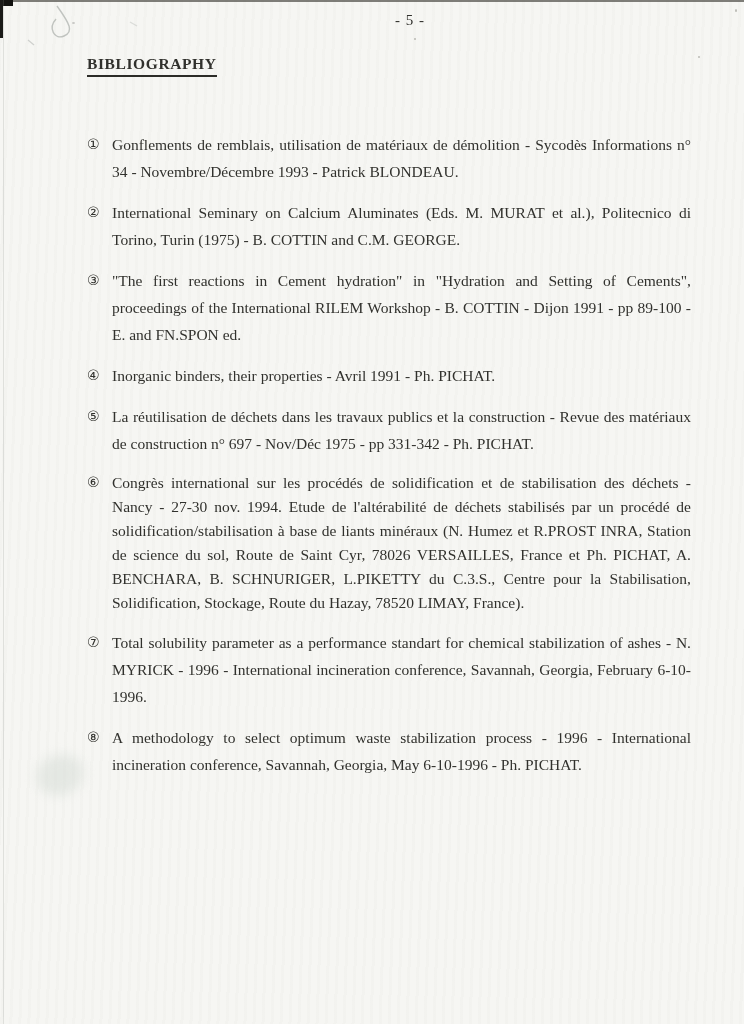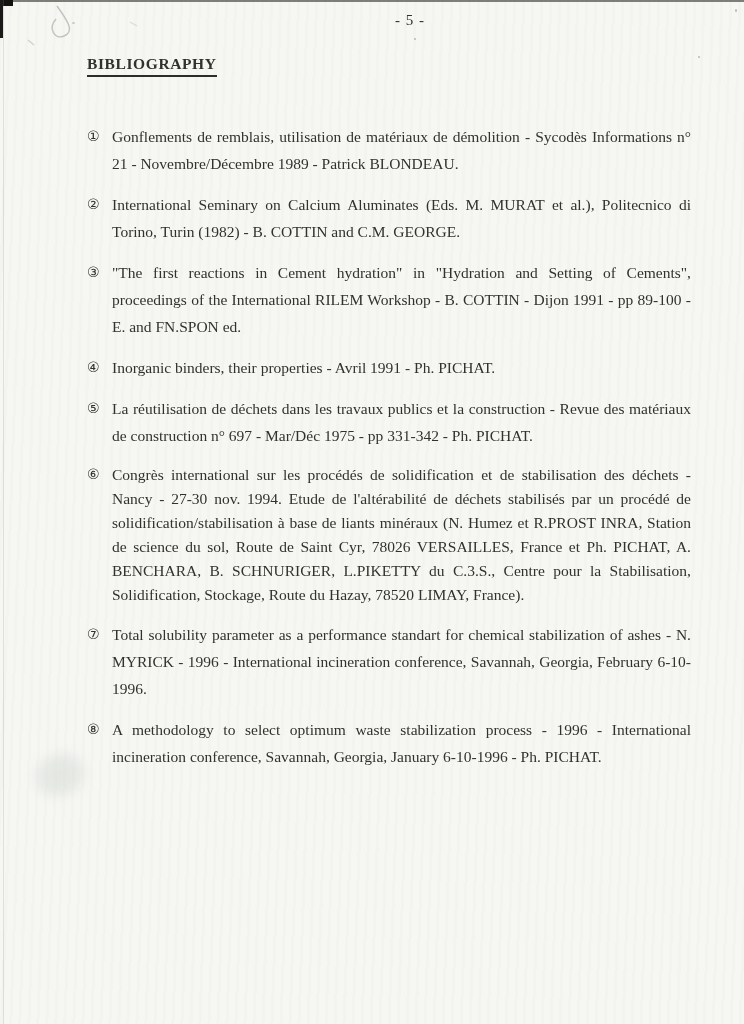--- a/index.html
+++ b/index.html
@@ -28,21 +28,21 @@
   .speck.s2{left:698px;top:56px;}
   .speck.s3{left:735px;top:9px;width:2px;height:3px;}
   .speck.s4{left:72px;top:22px;width:3px;height:2px;opacity:.4;}
   
   .content{position:absolute;top:0;left:0;width:744px;padding:0;}
   .page-number{
     margin-top:12px;width:744px;text-align:center;
     font-size:15px;letter-spacing:1px;transform:translateX(38px);
   }
   .heading{
-    margin:26px 0 0 87px;display:inline-block;
+    margin:26px 0 8px 87px;display:inline-block;
     font-weight:bold;font-size:15.5px;letter-spacing:.6px;
     border-bottom:2px solid #2c2c28;padding-bottom:2px;
   }
   .entries{margin:46px 53px 0 87px;}
   .entry{display:flex;margin-bottom:14px;line-height:27px;font-size:15.5px;}
   .entry.tight{line-height:24px;}
   .entry .marker{width:25px;flex:0 0 25px;font-size:14px;}
   .entry .entry-text{flex:1;text-align:justify;}
 </style>
 </head>
@@ -70,53 +70,53 @@
   <div class="content">
     <div class="page-number">- 5 -</div>
     <div>
       <span class="heading">BIBLIOGRAPHY</span>
     </div>
 
     <div class="entries">
 
       <div class="entry">
         <span class="marker">①</span>
-        <div class="entry-text">Gonflements de remblais, utilisation de matériaux de démolition - Sycodès Informations n° 21 - Novembre/Décembre 1989 - Patrick BLONDEAU.</div>
+        <div class="entry-text">Gonflements de remblais, utilisation de matériaux de démolition - Sycodès Informations n° 34 - Novembre/Décembre 1993 - Patrick BLONDEAU.</div>
       </div>
 
       <div class="entry">
         <span class="marker">②</span>
-        <div class="entry-text">International Seminary on Calcium Aluminates (Eds. M. MURAT et al.), Politecnico di Torino, Turin (1982) - B. COTTIN and C.M. GEORGE.</div>
+        <div class="entry-text">International Seminary on Calcium Aluminates (Eds. M. MURAT et al.), Politecnico di Torino, Turin (1975) - B. COTTIN and C.M. GEORGE.</div>
       </div>
 
       <div class="entry">
         <span class="marker">③</span>
         <div class="entry-text">"The first reactions in Cement hydration" in "Hydration and Setting of Cements", proceedings of the International RILEM Workshop - B. COTTIN - Dijon 1991 - pp 89-100 - E. and FN.SPON ed.</div>
       </div>
 
       <div class="entry">
         <span class="marker">④</span>
         <div class="entry-text">Inorganic binders, their properties - Avril 1991 - Ph. PICHAT.</div>
       </div>
 
       <div class="entry">
         <span class="marker">⑤</span>
-        <div class="entry-text">La réutilisation de déchets dans les travaux publics et la construction - Revue des matériaux de construction n° 697 - Mar/Déc 1975 - pp 331-342 - Ph. PICHAT.</div>
+        <div class="entry-text">La réutilisation de déchets dans les travaux publics et la construction - Revue des matériaux de construction n° 697 - Nov/Déc 1975 - pp 331-342 - Ph. PICHAT.</div>
       </div>
 
       <div class="entry tight">
         <span class="marker">⑥</span>
         <div class="entry-text">Congrès international sur les procédés de solidification et de stabilisation des déchets - Nancy - 27-30 nov. 1994. Etude de l'altérabilité de déchets stabilisés par un procédé de solidification/stabilisation à base de liants minéraux (N. Humez et R.PROST INRA, Station de science du sol, Route de Saint Cyr, 78026 VERSAILLES, France et Ph. PICHAT, A. BENCHARA, B. SCHNURIGER, L.PIKETTY du C.3.S., Centre pour la Stabilisation, Solidification, Stockage, Route du Hazay, 78520 LIMAY, France).</div>
       </div>
 
       <div class="entry">
         <span class="marker">⑦</span>
         <div class="entry-text">Total solubility parameter as a performance standart for chemical stabilization of ashes - N. MYRICK - 1996 - International incineration conference, Savannah, Georgia, February 6-10-1996.</div>
       </div>
 
       <div class="entry">
         <span class="marker">⑧</span>
-        <div class="entry-text">A methodology to select optimum waste stabilization process - 1996 - International incineration conference, Savannah, Georgia, January 6-10-1996 - Ph. PICHAT.</div>
+        <div class="entry-text">A methodology to select optimum waste stabilization process - 1996 - International incineration conference, Savannah, Georgia, May 6-10-1996 - Ph. PICHAT.</div>
       </div>
 
     </div>
   </div>
 </div>
 
 </body></html>

